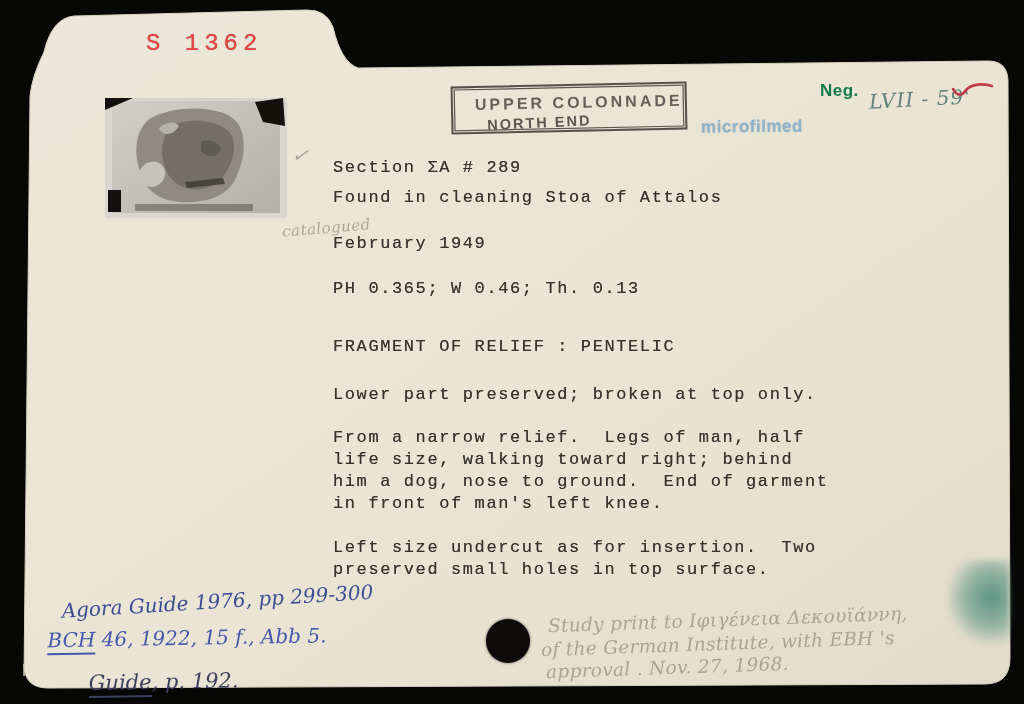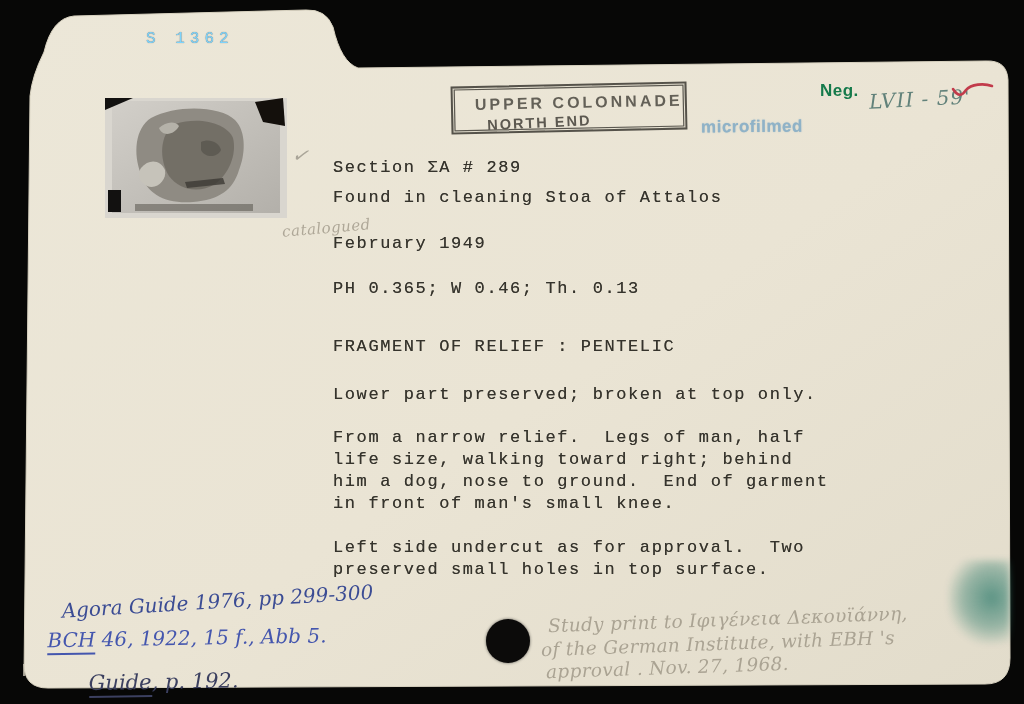--- a/index.html
+++ b/index.html
@@ -6,21 +6,21 @@
   .stage{position:relative;width:1024px;height:704px;background:#070706;overflow:hidden;
          font-family:"Liberation Sans",sans-serif;}
   .card-shape{position:absolute;left:0;top:0;}
   .abs{position:absolute;}
 
   
   .typed{font-family:"Liberation Mono","DejaVu Sans Mono",monospace;
          font-size:17px;color:#35332c;letter-spacing:1.6px;white-space:pre;
          text-shadow:0 0 0.6px rgba(40,38,30,.65);}
   .tab-label{font-family:"Liberation Mono","DejaVu Sans Mono",monospace;
-         font-size:16px;color:#7dd3fc;letter-spacing:5px;text-shadow:0 0 0.8px rgba(40,38,30,.7);}
+         font-size:24px;color:#ef4444;letter-spacing:5px;text-shadow:0 0 0.8px rgba(40,38,30,.7);}
 
   
   .stamp-box{border:2.5px solid #55524a;box-shadow:inset 0 0 0 1px #eae5d5, inset 0 0 0 2.2px #5a574f;
          transform:rotate(-1.2deg);color:#56534a;}
   .stamp-line1{font-size:16px;letter-spacing:3px;font-weight:bold;color:#55524a;
          font-family:"Liberation Sans",sans-serif;opacity:.9;}
   .stamp-line2{font-size:14.5px;letter-spacing:2px;font-weight:bold;color:#504d45;
          transform:rotate(-1.5deg);opacity:.92;}
   .microfilmed{font-size:17px;font-weight:bold;color:#8fb2c7;letter-spacing:.5px;
          text-shadow:0 0 1.2px rgba(140,175,195,.8);transform:rotate(-.5deg);}
@@ -121,23 +121,23 @@
   <div class="abs hand pencil catalogued" style="left:282px;top:219px;">catalogued</div>
 
   <div class="abs typed" style="left:333px;top:234px;text-align:right;">February 1949</div>
   <div class="abs typed" style="left:333px;top:279px;">PH 0.365; W 0.46; Th. 0.13</div>
   <div class="abs typed" style="left:333px;top:337px;">FRAGMENT OF RELIEF : PENTELIC</div>
   <div class="abs typed" style="left:333px;top:385px;">Lower part preserved; broken at top only.</div>
 
   <div class="abs typed" style="left:333px;top:428px;">From a narrow relief.  Legs of man, half</div>
   <div class="abs typed" style="left:333px;top:450px;">life size, walking toward right; behind</div>
   <div class="abs typed" style="left:333px;top:472px;">him a dog, nose to ground.  End of garment</div>
-  <div class="abs typed" style="left:333px;top:494px;">in front of man's small knee.</div>
+  <div class="abs typed" style="left:333px;top:494px;">in front of man's left knee.</div>
 
-  <div class="abs typed" style="left:333px;top:538px;">Left side undercut as for approval.  Two</div>
+  <div class="abs typed" style="left:333px;top:538px;">Left size undercut as for insertion.  Two</div>
   <div class="abs typed" style="left:333px;top:560px;">preserved small holes in top surface.</div>
 
   <div class="abs hand ink ink-1" style="left:36px;top:566px;">
     <span class="u"></span><span>Agora Guide 1976, pp 299-300</span>
   </div>
   <div class="abs hand ink ink-2" style="left:22px;top:602px;">
     <span class="u">BCH</span><span> 46, 1922, 15 f., Abb 5.</span>
   </div>
   <div class="abs hand ink ink-3" style="left:62px;top:646px;">
     <span class="u">Guide</span><span>, p. 192.</span>

